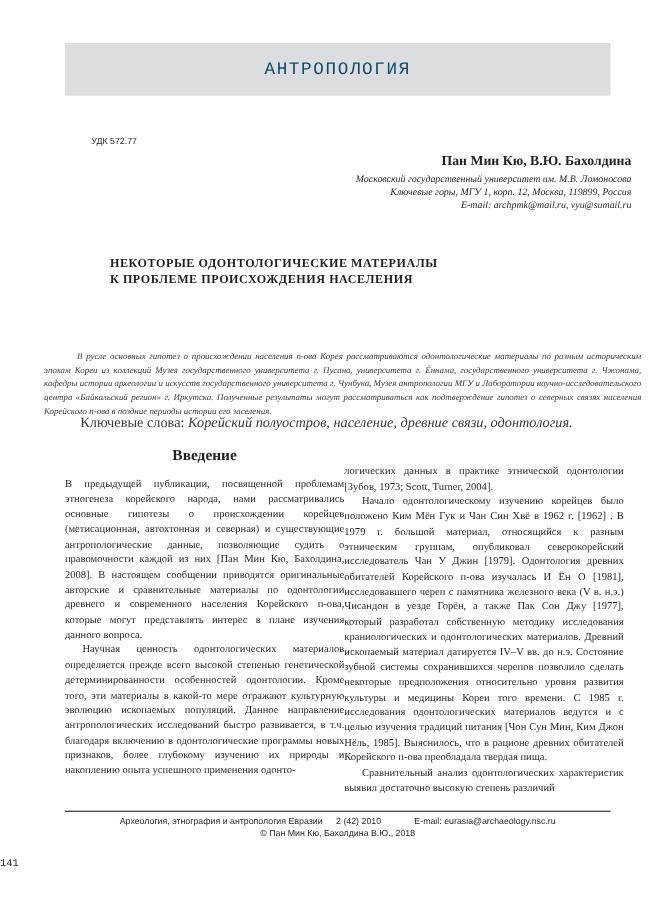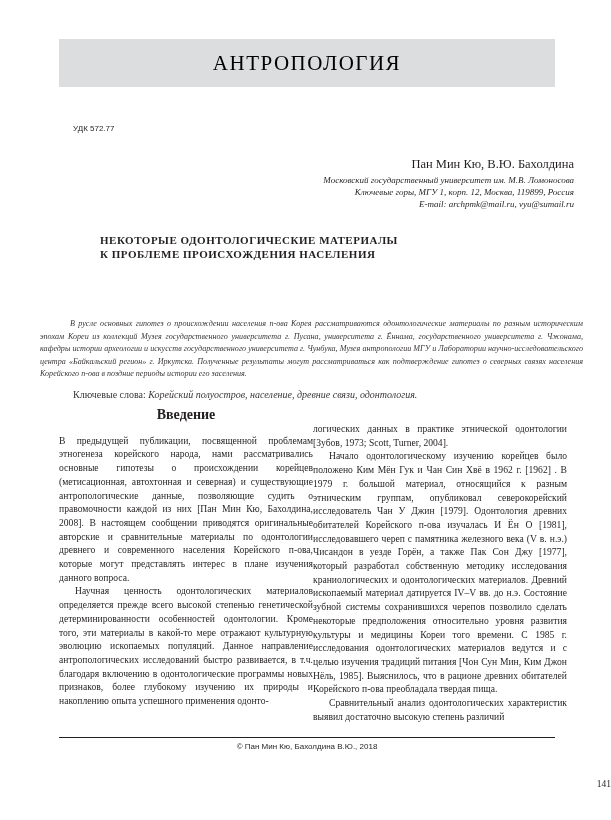--- a/index.html
+++ b/index.html
@@ -5,42 +5,42 @@
     html, body { margin: 0; padding: 0; background: #ffffff; }
     body {
       width: 611px; height: 820px; position: relative; overflow: hidden;
       font-family: "Liberation Serif", "DejaVu Serif", serif; color: #231f20;
     }
     .band {
       position: absolute; left: 59px; top: 39px; width: 496px; height: 48px;
       background: #dcdddf; display: flex; align-items: center; justify-content: center;
     }
     .band-title {
-      font-family: Liberation Serif, serif; font-size: 21px; letter-spacing: 1.5px; color: #000000;
+      font-family: Liberation Mono, monospace; font-size: 16px; letter-spacing: 1.5px; color: #0c4a6e;
     }
     .udk {
-      position: absolute; left: 73px; top: 124px; font-family: "Liberation Sans", sans-serif;
+      position: absolute; left: 83px; top: 124px; font-family: "Liberation Sans", sans-serif;
       font-size: 8px; color: #231f20;
     }
     .authors-block {
       position: absolute; right: 37px; top: 139px; text-align: right;
     }
-    .authors { font-weight: normal; font-size: 12.5px; margin-bottom: 2px; margin-top: 18px; }
+    .authors { font-weight: bold; font-size: 12.5px; margin-bottom: 2px; }
     .affil { font-style: italic; font-size: 9px; line-height: 12px; }
     .article-title {
       position: absolute; left: 100px; width: 420px; top: 233px; text-align: left;
       font-weight: bold; font-size: 11px; line-height: 14px; letter-spacing: 0.5px;
     }
     .abstract {
       position: absolute; left: 40px; width: 543px; top: 318px;
       font-style: italic; font-size: 8.1px; line-height: 12.5px; text-align: justify;
       text-indent: 30px; color: #3a3637;
     }
     .keywords {
-      position: absolute; left: 73px; top: 389px; font-size: 10px; color: #3a3637;
+      position: absolute; left: 73px; top: 376px; font-size: 13px; color: #3a3637;
     }
     .keywords .kw-values { font-style: italic; }
     .col {
       position: absolute; top: 400px; width: 254px; font-size: 9.6px; line-height: 13.7px;
       text-align: justify;
     }
     .col-left { left: 59px; }
     .col-right { left: 313px; top: 422px; }
     .section-heading {
       text-align: center; font-weight: bold; font-size: 14px; margin-top: 8px; margin-bottom: 12px;
@@ -51,22 +51,22 @@
       position: absolute; left: 59px; top: 737px; width: 496px; height: 0;
       border-top: 0.8px solid #231f20;
     }
     .footer {
       position: absolute; left: 59px; width: 496px; top: 741px; text-align: center;
       font-family: "Liberation Sans", sans-serif; font-size: 8px; line-height: 11px; color: #231f20;
     }
     .footer .gap { display: inline-block; width: 28px; }
     .footer .gap-s { display: inline-block; width: 10px; }
     .page-number {
-      position: absolute; left: 0; width: 611px; top: 779px; text-align: right;
-      font-family: Liberation Serif, serif; font-size: 9.5px;
+      position: absolute; left: 0; width: 611px; top: 779px; text-align: left;
+      font-family: Liberation Mono, monospace; font-size: 9.5px;
     }
   </style>
 </head>
 <body>
 
 <div class="band">
   <span class="band-title">АНТРОПОЛОГИЯ</span>
 </div>
 
 <div class="udk">УДК 572.77</div>
@@ -98,16 +98,22 @@
 
 <div class="col col-right">
   <p>логических данных в практике этнической одонтологии [Зубов, 1973; Scott, Turner, 2004].</p>
   <p class="indent">Начало одонтологическому изучению корейцев было положено Ким Мён Гук и Чан Син Хвё в 1962 г. [1962] . В 1979 г. большой материал, относящийся к разным этническим группам, опубликовал северокорейский исследователь Чан У Джин [1979]. Одонтология древних обитателей Корейского п-ова изучалась И Ён О [1981], исследовавшего череп с памятника железного века (V в. н.э.) Чисандон в уезде Горён, а также Пак Сон Джу [1977], который разработал собственную методику исследования краниологических и одонтологических материалов. Древний ископаемый материал датируется IV–V вв. до н.э. Состояние зубной системы сохранившихся черепов позволило сделать некоторые предположения относительно уровня развития культуры и медицины Кореи того времени. С 1985 г. исследования одонтологических материалов ведутся и с целью изучения традиций питания [Чон Сун Мин, Ким Джон Нёль, 1985]. Выяснилось, что в рационе древних обитателей Корейского п-ова преобладала твердая пища.</p>
   <p class="indent">Сравнительный анализ одонтологических характеристик выявил достаточно высокую степень различий</p>
 </div>
 
 <div class="footer-rule"></div>
 
 <div class="footer">
+  <div>
+    <span>Археология, этнография и антропология Евразии</span><span class="gap-s"></span>
+    <span>2 (42)</span>
+    <span>2010</span><span class="gap"></span>
+    <span>E-mail: eurasia@archaeology.nsc.ru</span>
+  </div>
   <div>©  Пан Мин Кю, Бахолдина В.Ю., 2018</div>
 </div>
 
 <div class="page-number">141</div>
 
 </body></html>

